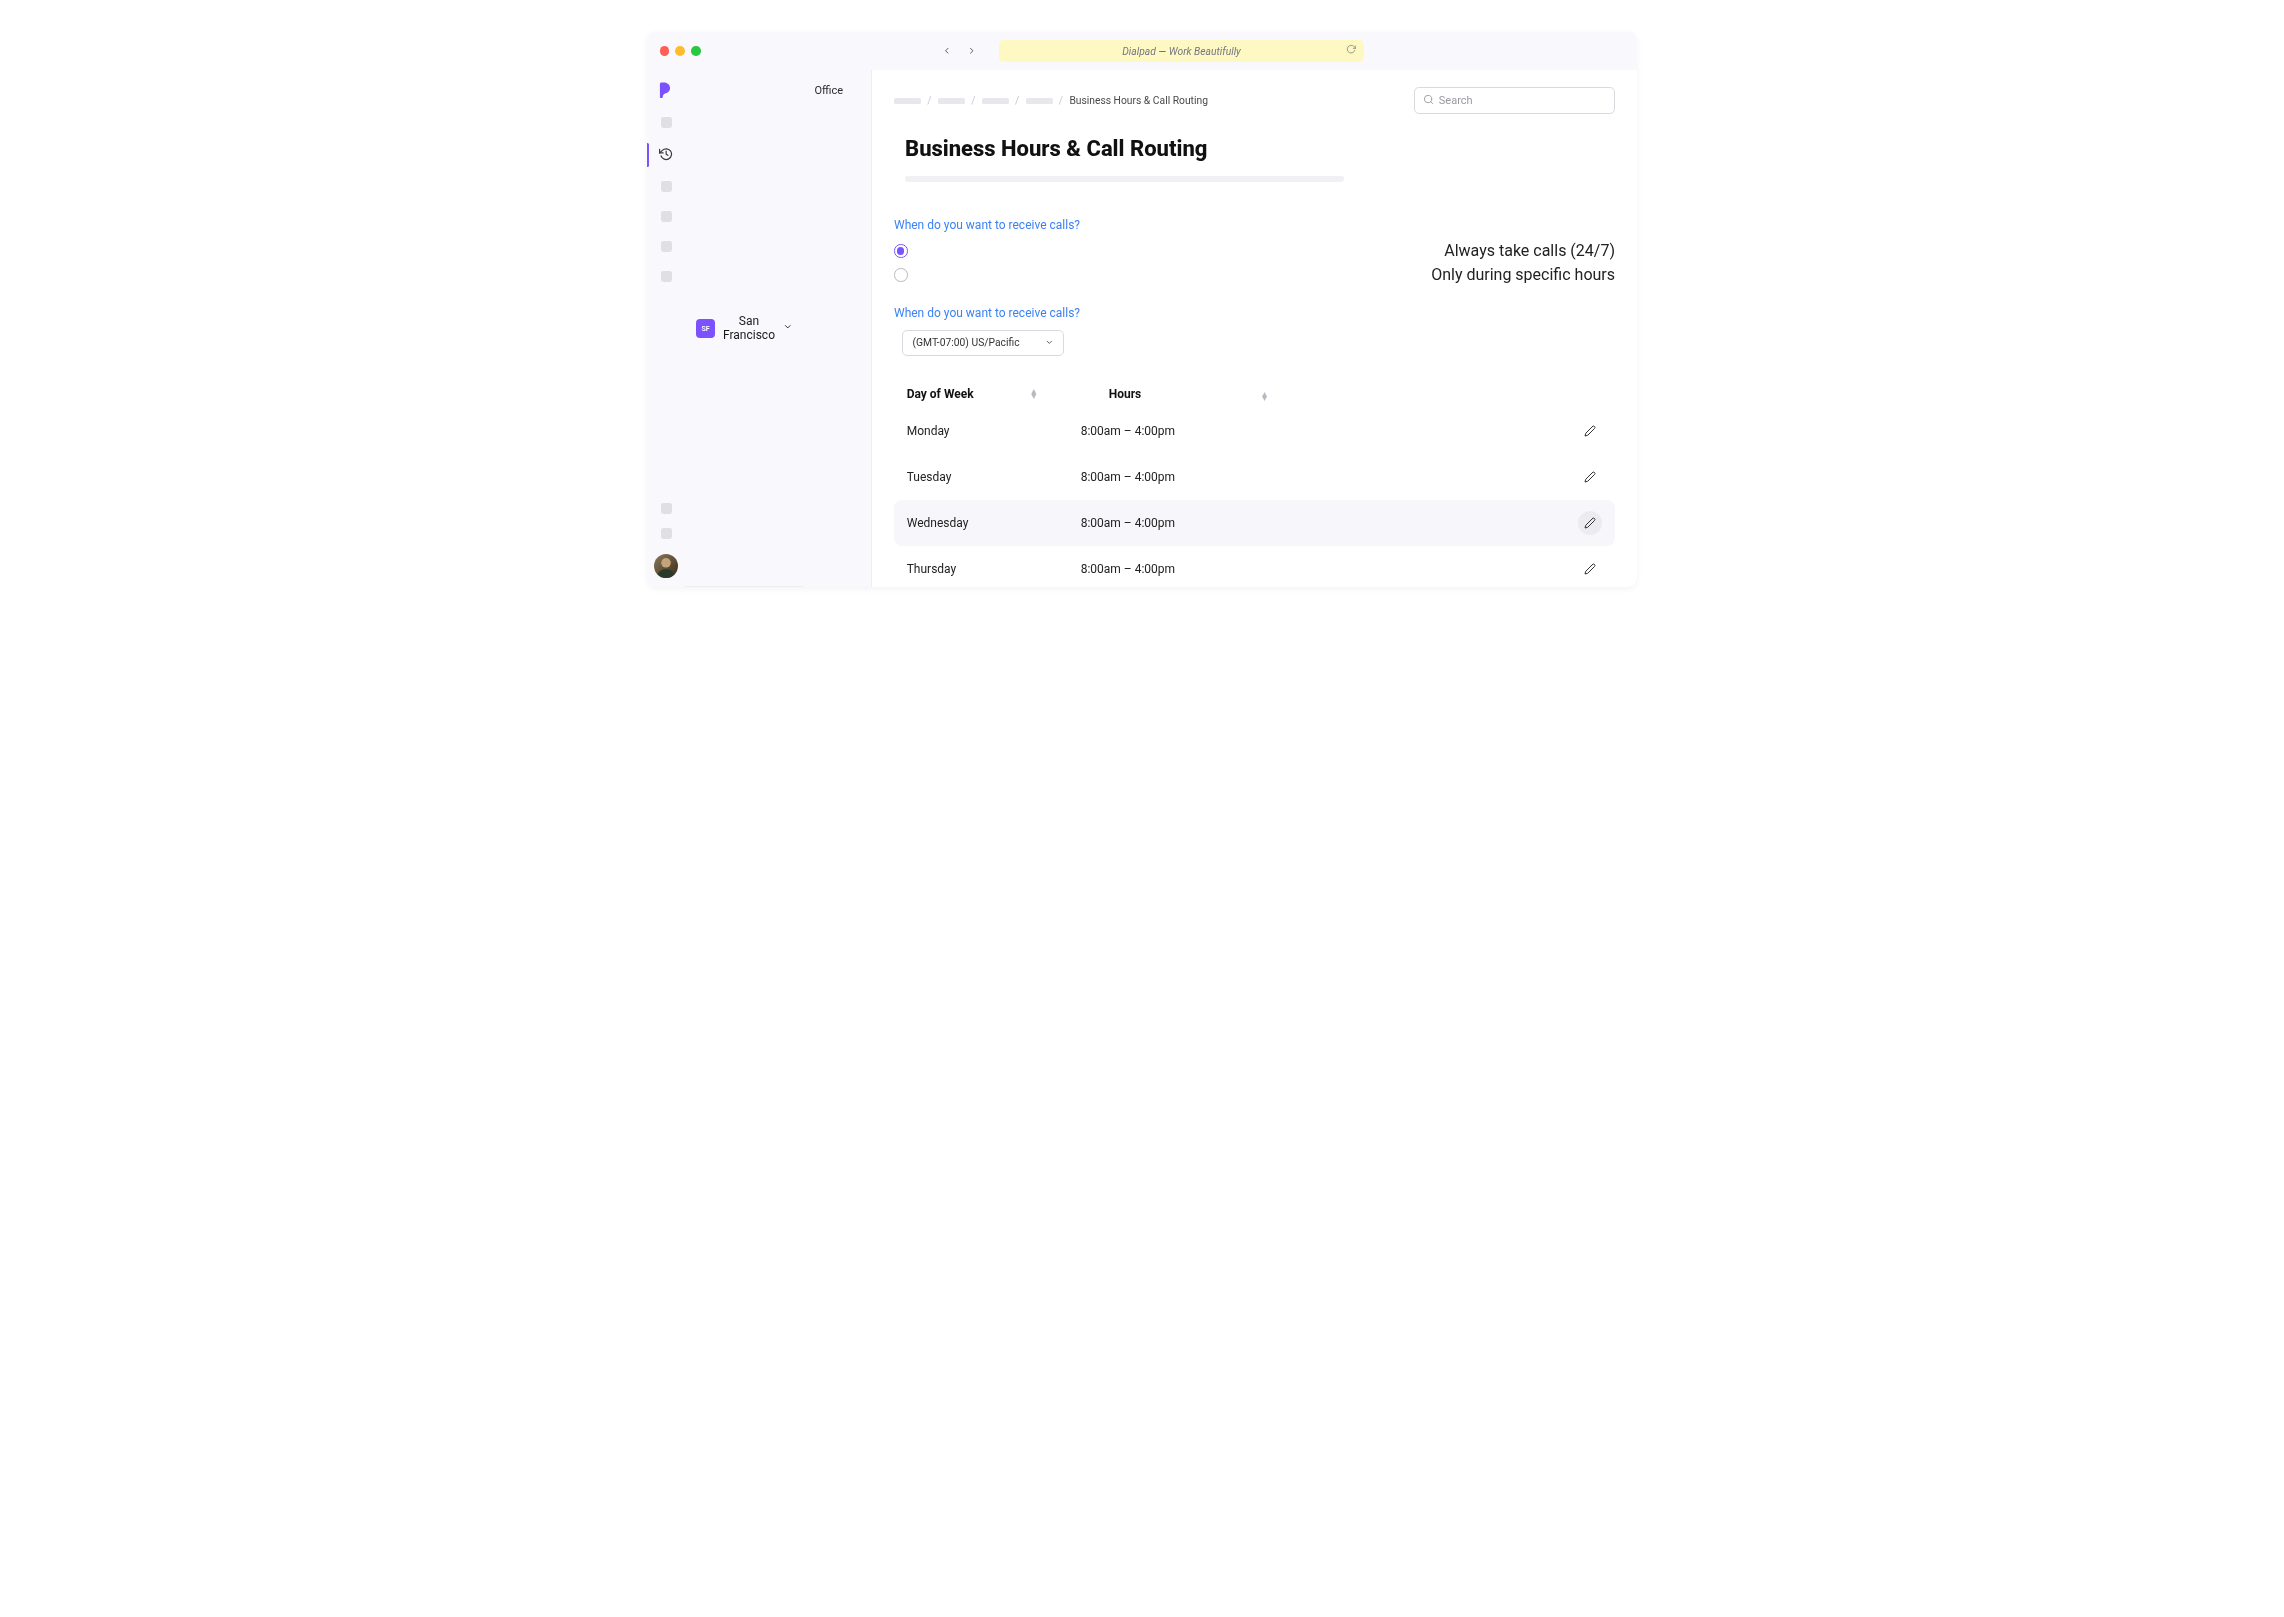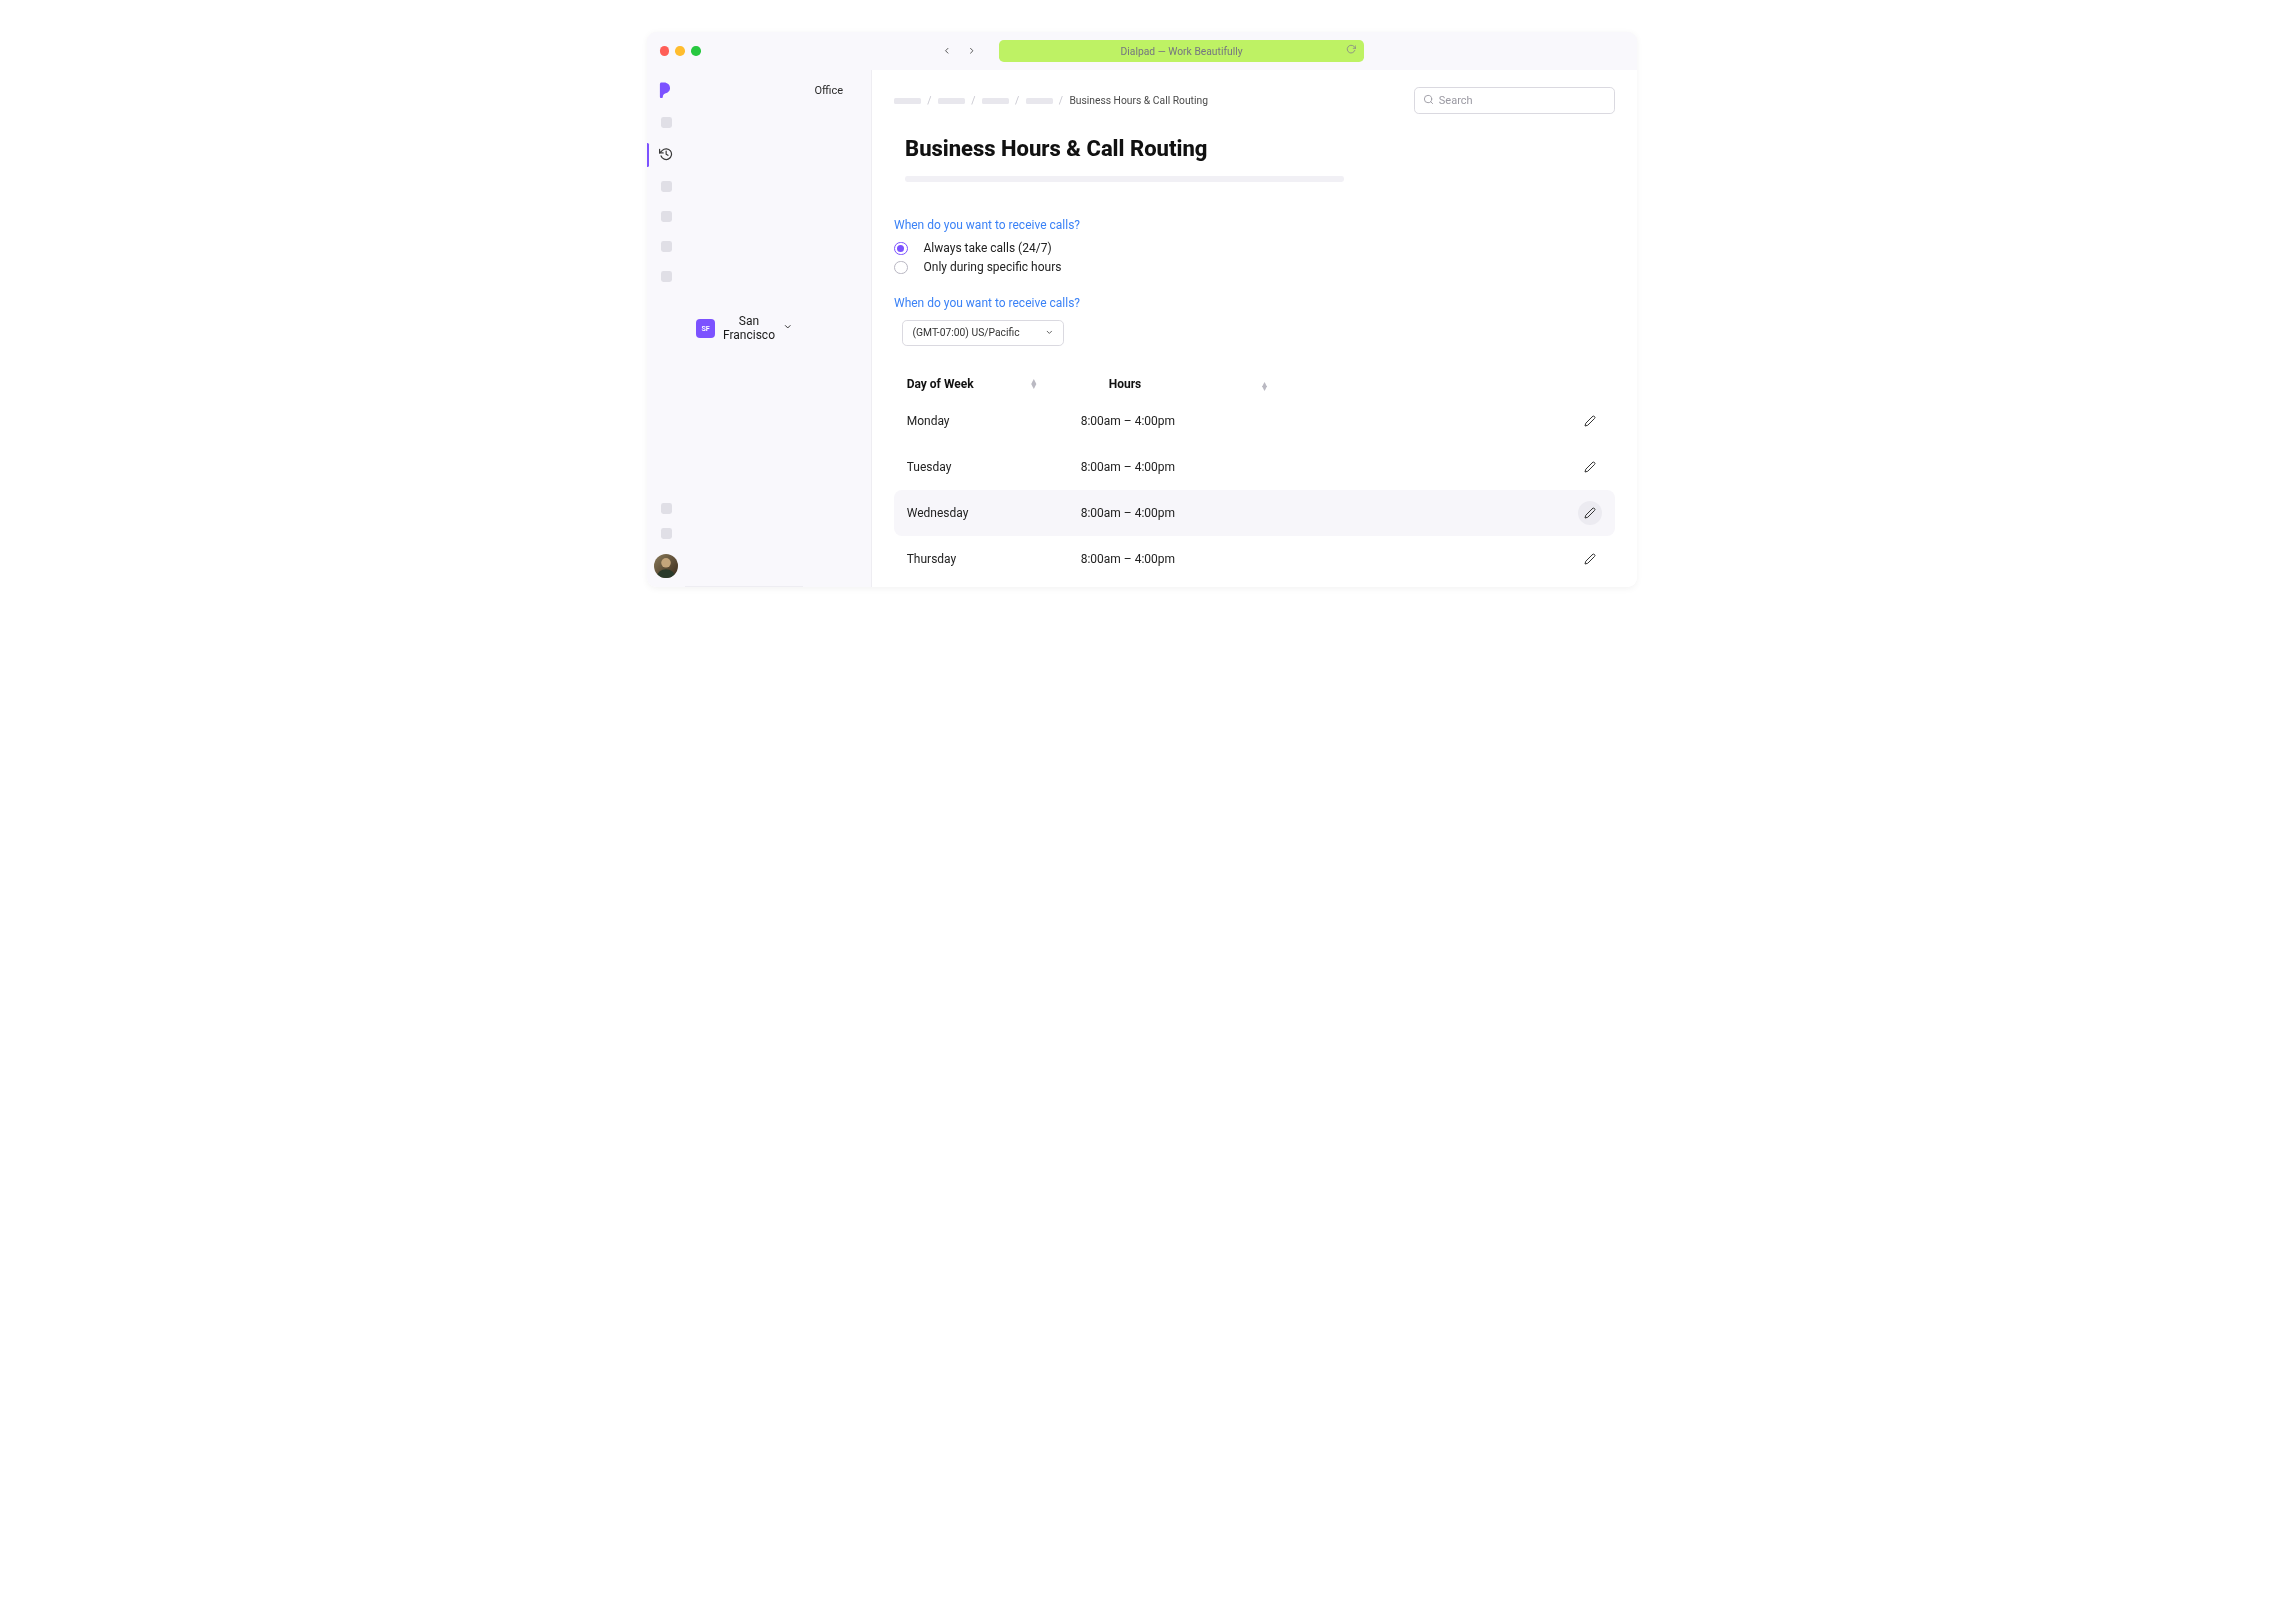--- a/index.html
+++ b/index.html
@@ -53,29 +53,30 @@
     }
     .nav-arrow {
       cursor: pointer;
       font-size: 12.7px;
       display: flex;
       align-items: center;
     }
     .address-bar {
       flex: 0 0 365px;
       height: 22px;
-      background: #bef264;
+      background: #fef9c3;
       border-radius: 4.8px;
       margin-left: 16px;
       display: flex;
       align-items: center;
       justify-content: center;
       color: #757580;
       font-size: 10.3px;
       position: relative;
+      font-style: italic;
     }
     .reload-icon {
       position: absolute;
       right: 8px;
       color: #888;
       font-size: 10.3px;
     }
     .app-body {
       flex: 1;
       display: flex;
@@ -284,23 +285,24 @@
     .radio-group {
       display: flex;
       flex-direction: column;
       gap: 4.8px;
       margin-bottom: 22px;
     }
     .radio-option {
       display: flex;
       align-items: center;
       gap: 16px;
-      font-size: 12px;
+      font-size: 16px;
       color: #222;
       cursor: pointer;
+      justify-content: space-between;
     }
     .radio-circle {
       width: 13.5px;
       height: 13.5px;
       border: 1.6px solid #b8b6c2;
       border-radius: 50%;
       display: flex;
       align-items: center;
       justify-content: center;
     }

